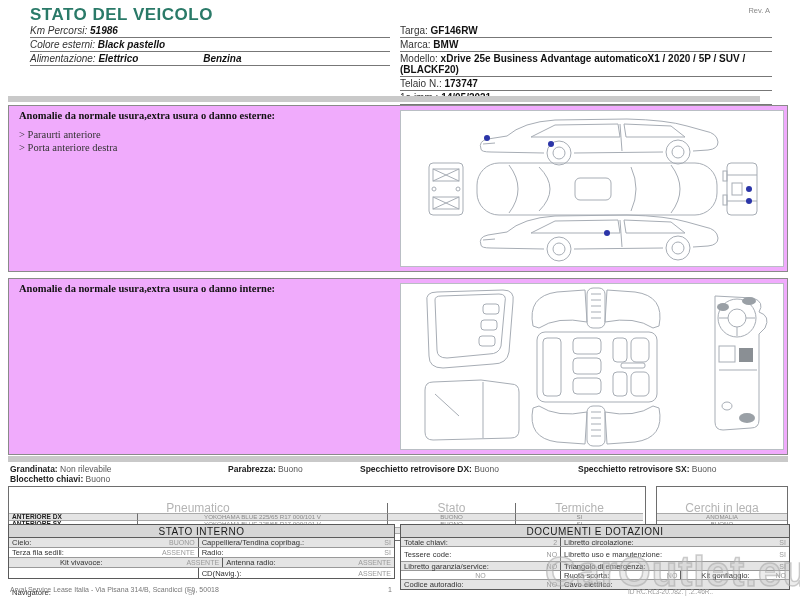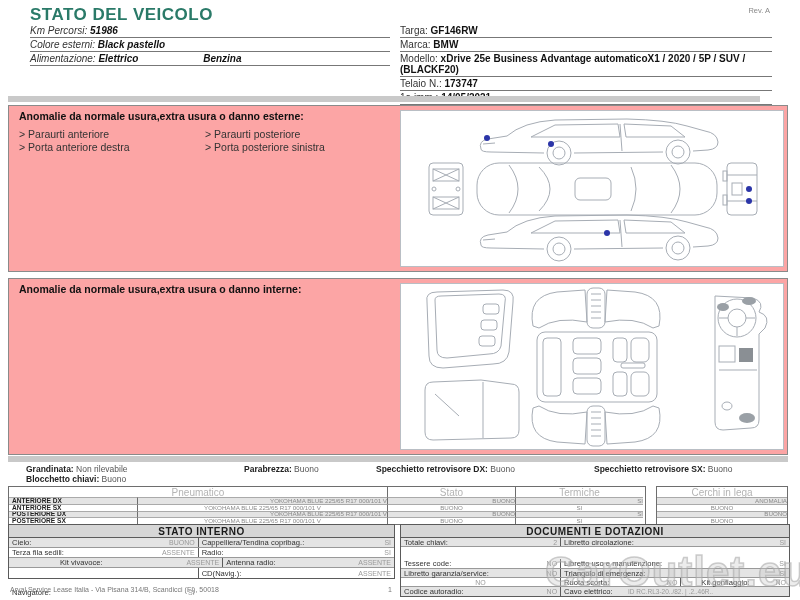--- a/index.html
+++ b/index.html
@@ -14,46 +14,46 @@
   .title { left:30px; top:5px; font-size:17px; font-weight:bold; color:#2a7a68; letter-spacing:.5px; }
   .rev { right:30px; top:6px; font-size:7.5px; color:#888; }
   .infocol { top:24px; font-size:10px; color:#333; }
   .infocol .irow { border-bottom:1px solid #777; padding:1px 0 1px 0; min-height:12px; line-height:11px; }
   .infocol b { color:#111; }
   .fuel2 { display:inline-block; margin-left:62px; }
 
   .divbar { left:8px; height:6px; background:#c9c9c9; }
 
   
-  .secbox { left:8px; width:780px; border:1px solid #8a8a8a; background:#fca5a5; }
+  .secbox { left:8px; width:780px; border:1px solid #8a8a8a; background:#f0abfc;font-family:Liberation Serif, serif; }
   .sec-title { position:absolute; left:10px; top:4px; font-size:10.5px; font-weight:bold; color:#111; }
   .sec-list { position:absolute; top:22px; font-size:10.5px; color:#333; line-height:13px; }
   .diagbox { position:absolute; left:391px; top:4px; border:1px solid #b9bec4; background:#fff; }
   svg { display:block; }
 
   
   .cond { font-size:8.5px; color:#555; }
-  .cond b { color:#222;margin-left:16px; }
+  .cond b { color:#222; }
 
   
   .tires-wrap { left:8px; top:486px; width:780px; display:flex; }
   .tgrid { display:grid; border:1px solid #6e6e6e; }
   .tires-left { grid-template-columns:128px 250px 128px 128px; width:638px; }
   .tires-right { grid-template-columns:130px; width:132px; margin-left:10px; }
   .tcell { font-size:6.2px; line-height:6.4px; height:6.8px; overflow:hidden; white-space:nowrap;
            display:flex; align-items:center; justify-content:center; color:#8a8a8a; border-top:1px solid #aaa; }
   .tcell.pos { justify-content:flex-start; padding-left:3px; font-weight:bold; color:#222; font-size:6.6px; }
-  .thead { height:10px; font-size:10px; color:#b4b4b4; display:flex; align-items:center; justify-content:center;
-           border-bottom:0; }
+  .thead { height:10px; font-size:12px; color:#b4b4b4; display:flex; align-items:center; justify-content:center;
+           border-bottom:0;margin-top:16px; }
   .vline { border-left:1px solid #6e6e6e; }
-  .rowg { background:#e4e4e4;justify-content:flex-end; }
+  .rowg { background:#e4e4e4; }
 
   
   .btable { top:524px; border:1px solid #5a5a5a; }
-  .btable .bhead { background:#d6d6d6; text-align:center; font-weight:bold; font-size:10px;
+  .btable .bhead { background:#d6d6d6; text-align:center; font-weight:normal; font-size:10px;
                    letter-spacing:.5px; color:#1a1a1a; height:13px; line-height:13px; border-bottom:1px solid #5a5a5a; }
   .trow { display:flex; border-bottom:1px solid #999; }
   .trow:last-child { border-bottom:none; }
   .pair { display:flex; align-items:center; padding:0 3px; }
   .pair .lbl { flex:1; font-size:7.6px; color:#333; white-space:nowrap; overflow:hidden; }
   .pair .val { font-size:7px; color:#9a9a9a; text-transform:uppercase; text-align:right; white-space:nowrap; }
   .pr { border-left:1px solid #5a5a5a; }
 
   
   .footer { font-size:7px; color:#777; }
@@ -111,24 +111,20 @@
     </div>
   </div>
 
   <div class="abs divbar" style="top:96px; width:752px;"></div>
 
   <div class="abs secbox" style="top:105px; height:167px;">
     <div class="sec-title">Anomalie da normale usura,extra usura o danno esterne:</div>
     <div class="sec-list" style="left:10px;">
       <div>&gt; Paraurti anteriore</div>
       <div>&gt; Porta anteriore destra</div>
-    </div>
-    <div class="sec-list" style="left:196px;">
-      <div>&gt; Paraurti posteriore</div>
-      <div>&gt; Porta posteriore sinistra</div>
     </div>
     <div class="diagbox" style="width:384px; height:157px;">
       <svg viewBox="0 0 384 155" width="384" height="155">
         <defs>
           <g id="sideview" stroke="#a7adb5" fill="none" stroke-width="1">
             <path d="M6 33 Q3 25 13 23 L32 20 Q48 6 80 4 L152 3 Q192 4 212 10 L230 15 Q242 17 243 26 Q243 33 233 34 L218 35"></path>
             <path d="M188 36 L99 37"></path>
             <path d="M69 37 L16 36 Q6 36 6 33"></path>
             <circle cx="84" cy="37" r="12"></circle>
               <circle cx="84" cy="37" r="6"></circle>
@@ -348,21 +344,21 @@
     <div class="trow rowg" style="height:9px;">
       <div class="pair" style="width:41%;">
           <span class="lbl">Totale chiavi:</span>
           <span class="val">2</span>
         </div>
       <div class="pair pr" style="width:59%;">
           <span class="lbl">Libretto circolazione:</span>
           <span class="val">SI</span>
         </div>
     </div>
-    <div class="trow" style="height:22px;align-items:flex-end;">
+    <div class="trow" style="height:15px;">
       <div class="pair" style="width:41%;">
           <span class="lbl">Tessere code:</span>
           <span class="val">NO</span>
         </div>
       <div class="pair pr" style="width:59%;gap:31px;">
           <span class="lbl">Libretto uso e manutenzione:</span>
           <span class="val">SI</span>
         </div>
     </div>
     <div class="trow rowg" style="height:9px;">

